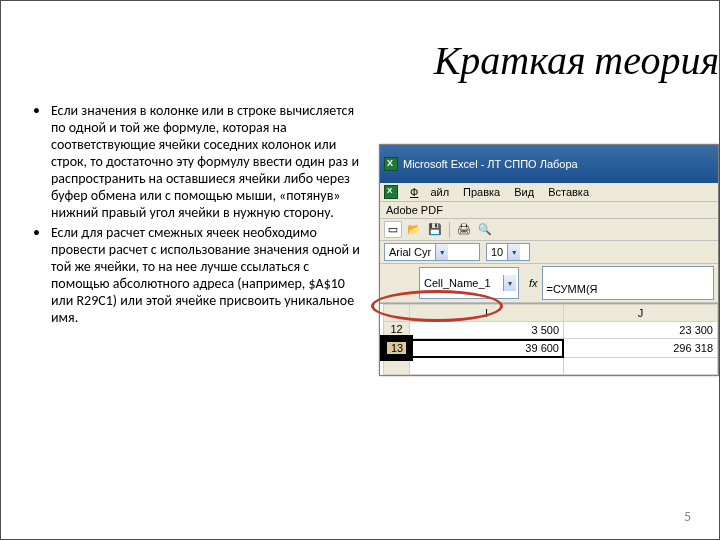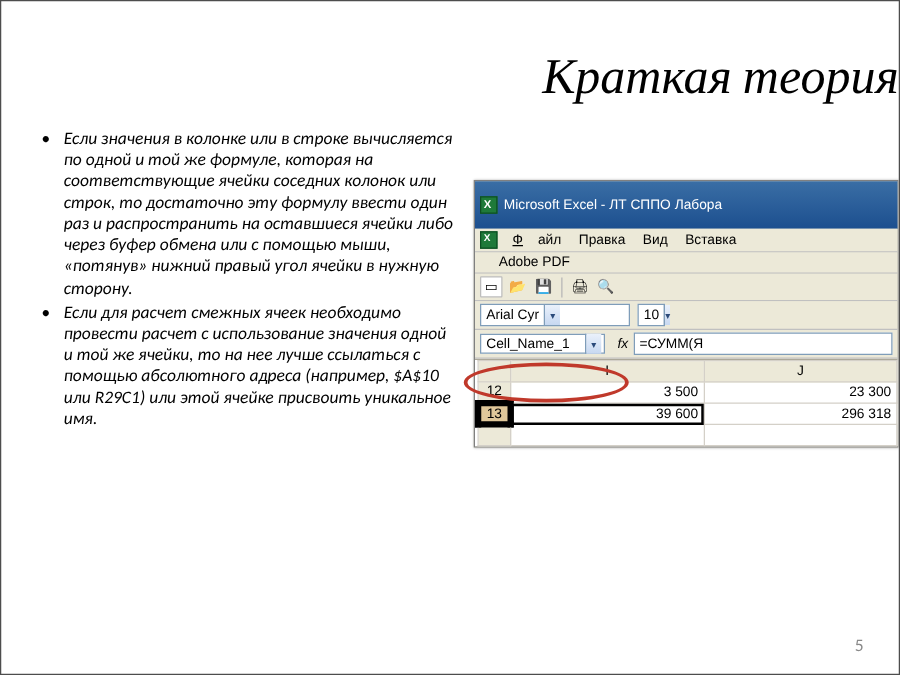--- a/index.html
+++ b/index.html
@@ -25,21 +25,20 @@
   .content {
     display: flex;
     padding: 0 24px 0 30px;
   }
   .text-col {
     width: 340px;
     padding-right: 8px;
   }
   ul.bullets {
     list-style: none;
-    font-style: italic;
   }
   ul.bullets > li {
     position: relative;
     padding-left: 20px;
     font-size: 14px;
     line-height: 1.22;
     margin-bottom: 2px;
     font-family: "Calibri", "Arial", sans-serif;
   }
   ul.bullets > li::before {
@@ -111,21 +110,21 @@
     content:"X"; color:#fff; font-size:8px; font-weight:bold;
     position:absolute; left:2px; top:0;
   }
   .menubar span {
     padding: 1px 6px;
   }
   .menubar span u { text-decoration: underline; }
   .pdfbar {
     background:#ece9d8;
     border-bottom:1px solid #c0c0c0;
-    padding:2px 19px;
+    padding:2px 6px;
     font-size:11px;
   }
   .toolbar {
     background: #ece9d8;
     border-bottom: 1px solid #c0c0c0;
     padding: 2px 4px;
     display: flex;
     gap: 3px;
     align-items: center;
   }
@@ -165,39 +164,40 @@
   .formula-row{
     background:#ece9d8;
     border-bottom:1px solid #c0c0c0;
     padding:2px 4px;
     display:flex; align-items:center; gap:4px;
     overflow:hidden;
   }
   .namebox{
     background:#fff;
     border:1px solid #7f9db9;
-    width:100px; height:16px;
+    width:100px; height:32px;
     display:flex; align-items:center;
     padding:0 2px 0 4px;
     font-size:11px;
+    margin-left:35px;
   }
   .namebox .arrow{
     width:13px; height:16px;
     background:linear-gradient(#eaf1fb,#c7d8f1);
     border-left:1px solid #7f9db9;
     margin-left:auto;
     display:flex; align-items:center; justify-content:center;
     font-size:8px; color:#2b4a7a;
   }
   .fx-lbl{ font-style:italic; font-size:11px; margin-left:6px; }
   .formula-input{
     background:#fff; border:1px solid #7f9db9;
     height:18px; flex:1;
-    display:flex; align-items:center;
-    padding:0 4px; font-size:11px;
+    display:flex; 
+    padding:16px 4px; font-size:11px;
     white-space:nowrap; overflow:hidden;
   }
 
   .grid {
     background:#fff;
     border-top:1px solid #aca899;
   }
   table.sheet{
     border-collapse:collapse;
     width:100%;
@@ -209,21 +209,21 @@
     height:17px;
     padding:0 4px;
   }
   table.sheet th{
     background:#ece9d8;
     font-weight:400;
     text-align:center;
   }
   table.sheet th.corner{ width:26px; background:#ece9d8; }
   table.sheet th.rowhdr{ width:26px; text-align:center; }
-  table.sheet th.selrow{ background:#dfc79a; border:5px solid #000000; }
+  table.sheet th.selrow{ background:#dfc79a; border:7px solid #000000; }
   table.sheet td{ text-align:right; }
   table.sheet tr.selrow td{ background:#fff; }
   table.sheet tr.selrow td.active{ outline:2px solid #000; outline-offset:-2px; }
 
   
   .red-oval{
     position:absolute;
     border:3px solid #c0392b;
     border-radius:50%;
     pointer-events:none;
@@ -276,25 +276,25 @@
       <div class="toolbar">
         <span class="tbtn new">▭</span>
         <span class="tbtn open">📂</span>
         <span class="tbtn save">💾</span>
         <span class="sep"></span>
         <span class="tbtn">🖨</span>
         <span class="tbtn">🔍</span>
       </div>
 
       <div class="font-row">
-        <div class="dropdown" style="width:120px">
+        <div class="dropdown" style="width:96px">
           <span>Arial Cyr</span>
           <span class="arrow">▾</span>
         </div>
-        <div class="dropdown" style="width:22px">
+        <div class="dropdown" style="width:44px">
           <span>10</span>
           <span class="arrow">▾</span>
         </div>
       </div>
 
       <div class="formula-row">
         <div class="namebox">
           <span>Cell_Name_1</span>
           <span class="arrow">▾</span>
         </div>

